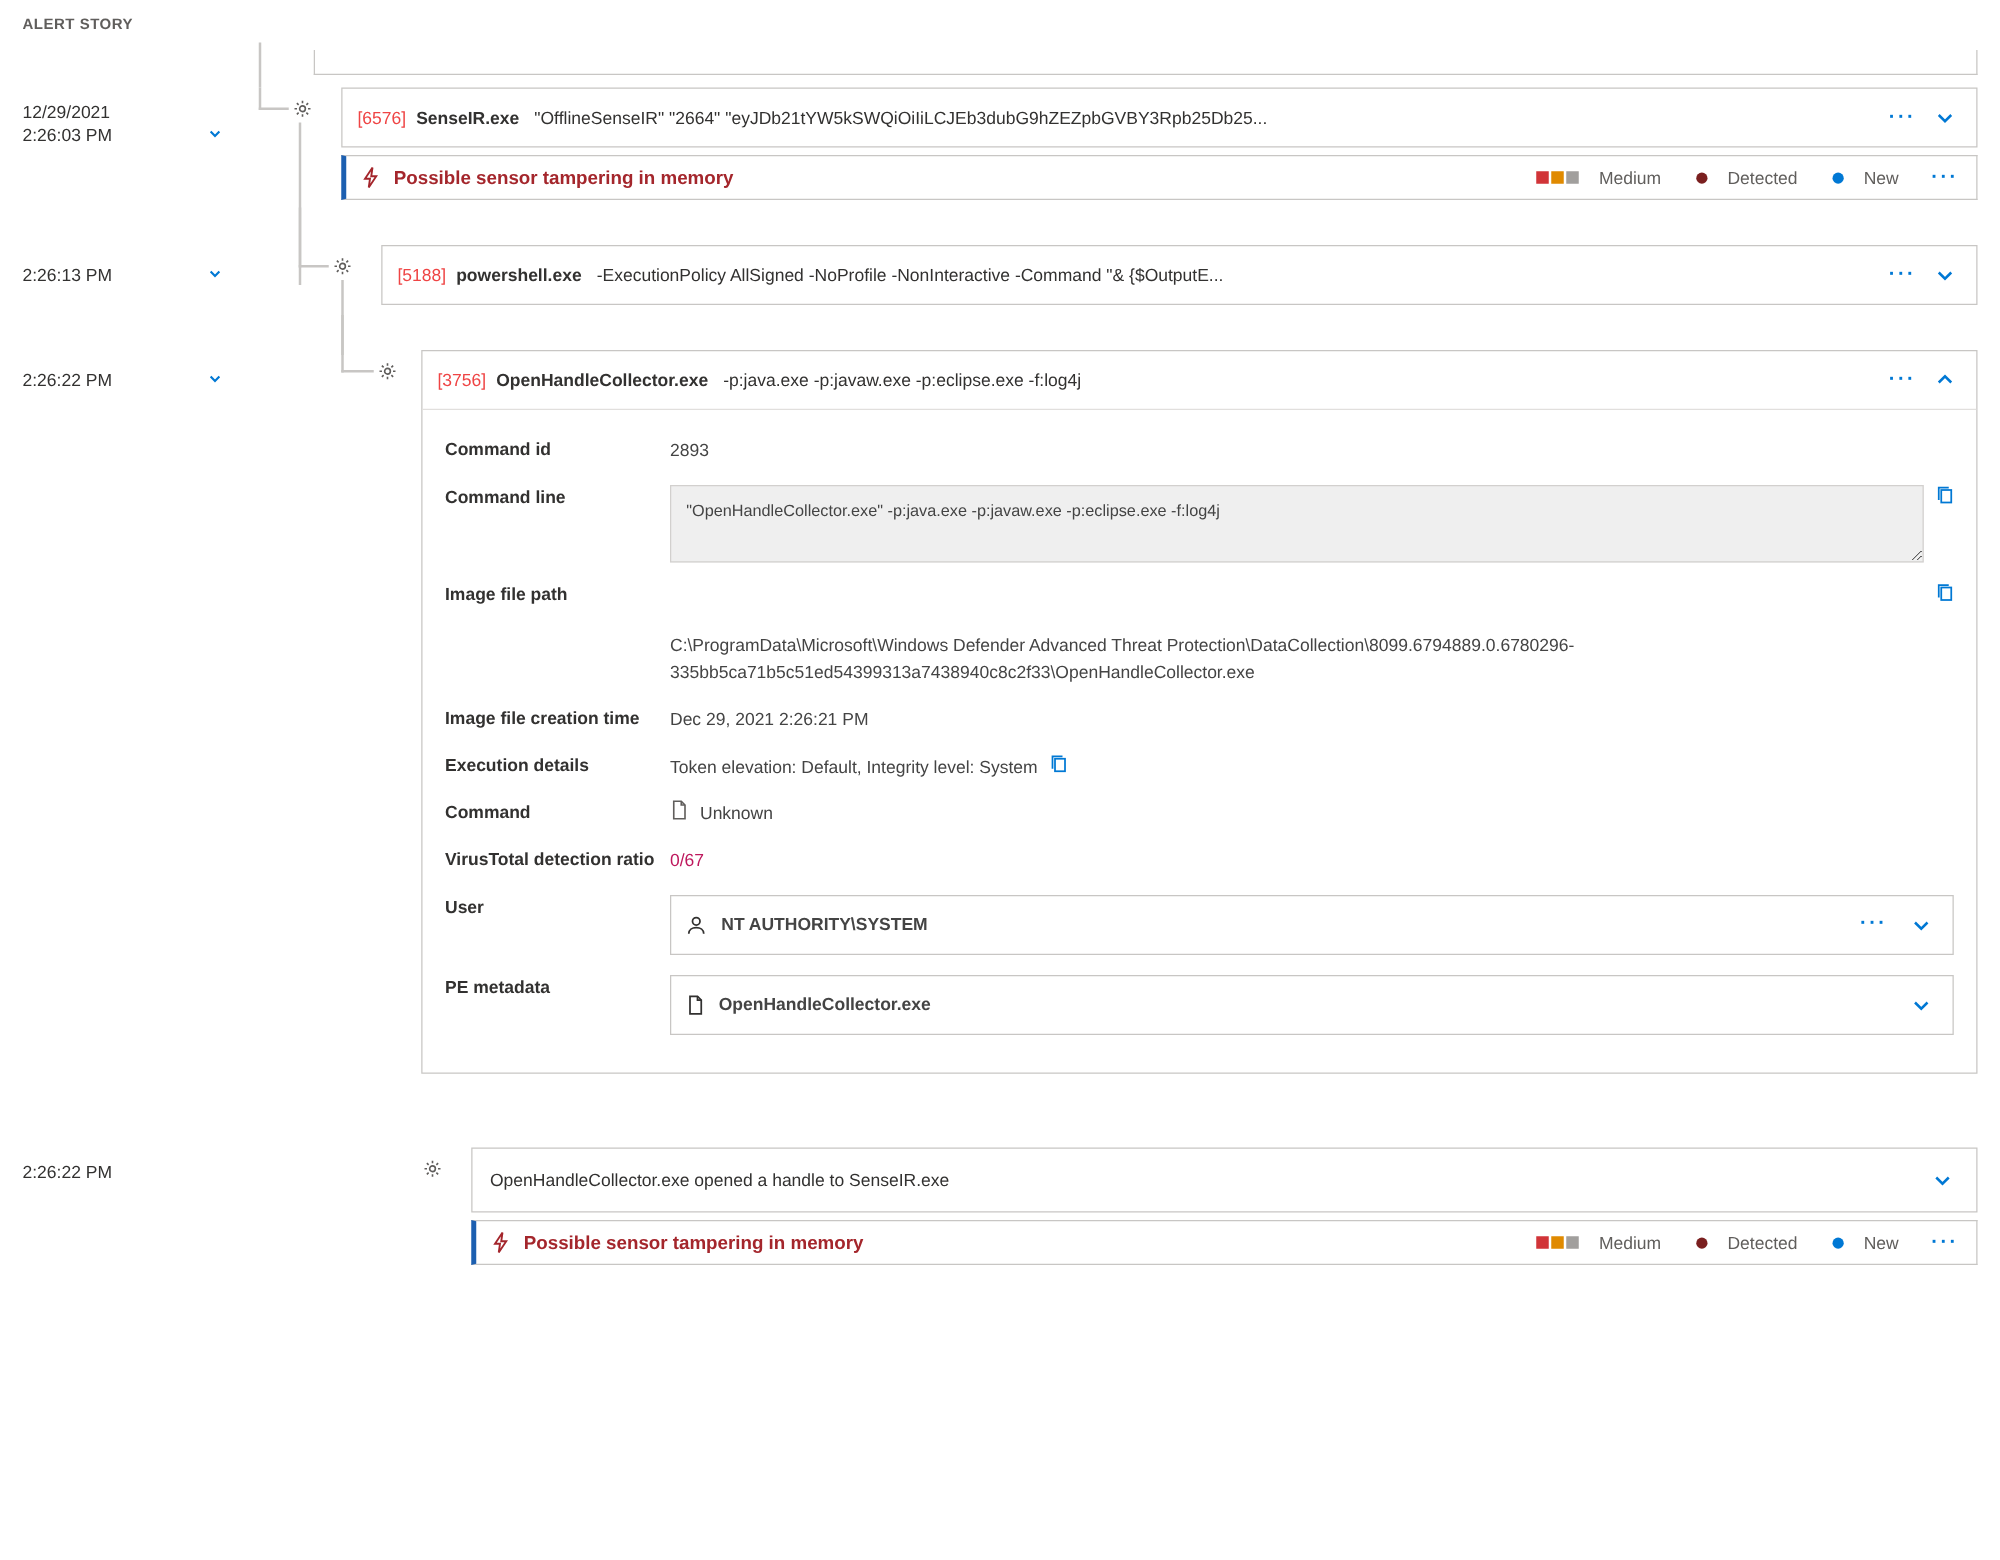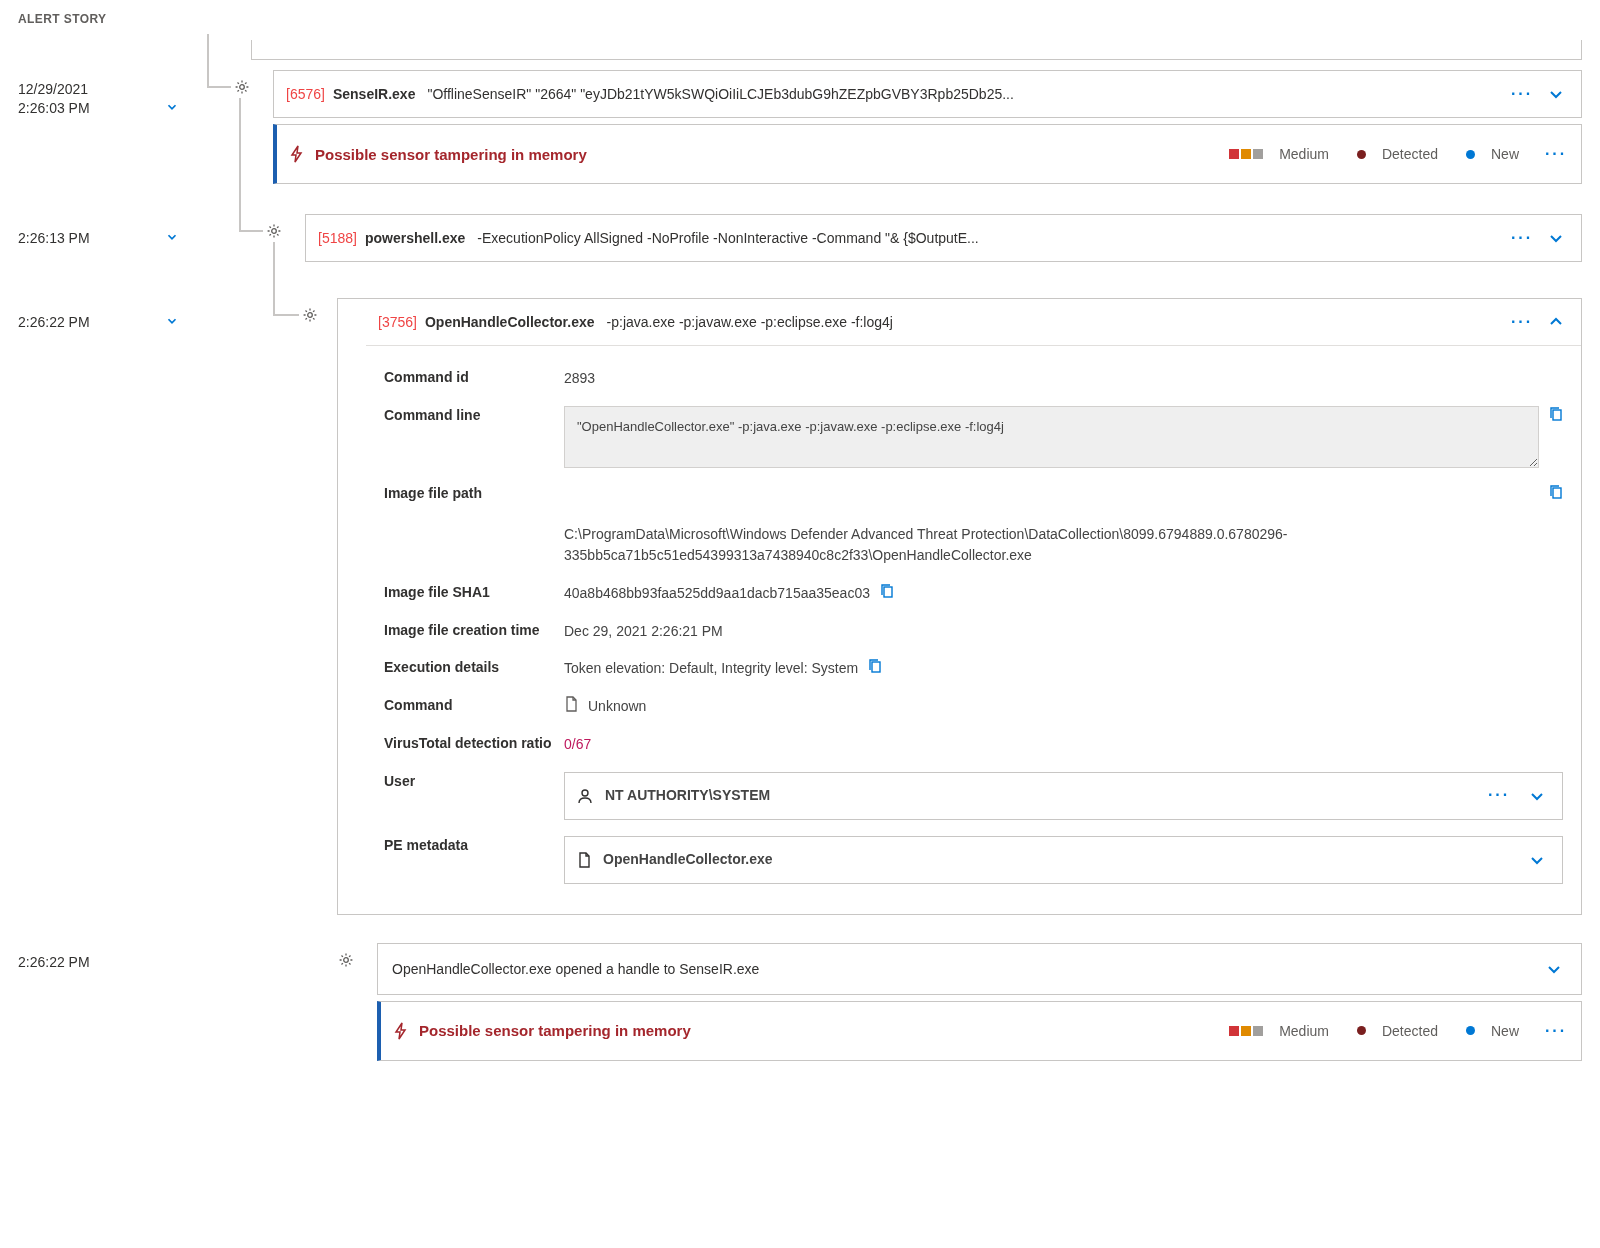--- a/index.html
+++ b/index.html
@@ -55,21 +55,20 @@
   .gear {
     position: absolute;
     width: 22px; height: 22px;
     display: flex; align-items: center; justify-content: center;
     background: #fff;
     color: #605e5c;
   }
   .card {
     border: 1px solid #c8c6c4;
     background: #fff;
-    padding-left: 28px;
   }
   .process-bar {
     display: flex;
     align-items: center;
     padding: 10px 12px;
     gap: 8px;
   }
   .pid { color: #ef4444; }
   .pname { font-weight: 700; }
   .pargs { color: #323130; margin-left: 4px; overflow: hidden; text-overflow: ellipsis; white-space: nowrap; flex: 1; }
@@ -77,21 +76,21 @@
   .icon-btn {
     display: inline-flex; align-items:center; justify-content:center;
     width: 26px; height: 26px; color: #0078d4; cursor: pointer;
   }
   .dots { letter-spacing: 2px; font-weight: 700; font-size: 16px; }
   .alert-bar {
     display: flex;
     align-items: center;
     border: 1px solid #c8c6c4;
     border-left: 4px solid #1c5fb0;
-    padding: 16px 12px;
+    padding: 4px 12px;
     gap: 10px;
     margin-top: 6px;
   }
   .alert-title { color: #a4262c; font-weight: 600; font-size: 15px; }
   .sev-boxes { display: inline-flex; gap: 2px; margin-left: auto; }
   .sev-box { width: 10px; height: 10px; display: inline-block; }
   .sev-red { background: #d13438; }
   .sev-orange { background: #e08a00; }
   .sev-gray { background: #a19f9d; }
   .pill-label { color: #605e5c; margin-left: 6px; }
@@ -304,32 +303,20 @@
                   <rect x="4" y="4" width="8" height="10"></rect>
                   <path d="M2 12V2h8"></path>
                 </svg>
             </span>
           </div>
         </div>
         <div class="kv-row">
           <div class="kv-key">Image file path</div>
           <div class="kv-val">
             <span style="flex:1;margin-top:40px;">C:\ProgramData\Microsoft\Windows Defender Advanced Threat Protection\DataCollection\8099.6794889.0.6780296-335bb5ca71b5c51ed54399313a7438940c8c2f33\OpenHandleCollector.exe</span>
-            <span class="copy-icon">
-              <svg width="14" height="16" viewBox="0 0 14 16" fill="none" stroke="#0078d4" stroke-width="1.4">
-                  <rect x="4" y="4" width="8" height="10"></rect>
-                  <path d="M2 12V2h8"></path>
-                </svg>
-            </span>
-          </div>
-        </div>
-        <div class="kv-row">
-          <div class="kv-key">Image file SHA1</div>
-          <div class="kv-val">
-            <span>40a8b468bb93faa525dd9aa1dacb715aa35eac03</span>
             <span class="copy-icon">
               <svg width="14" height="16" viewBox="0 0 14 16" fill="none" stroke="#0078d4" stroke-width="1.4">
                   <rect x="4" y="4" width="8" height="10"></rect>
                   <path d="M2 12V2h8"></path>
                 </svg>
             </span>
           </div>
         </div>
         <div class="kv-row">
           <div class="kv-key">Image file creation time</div>

